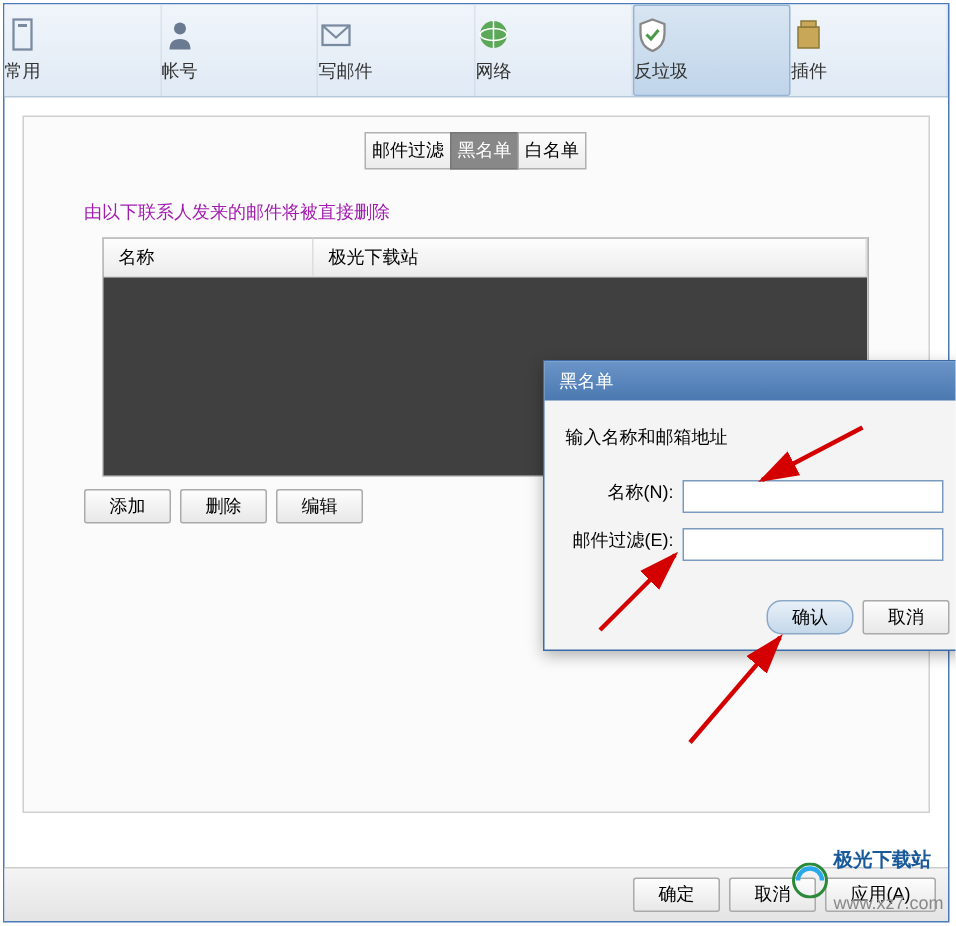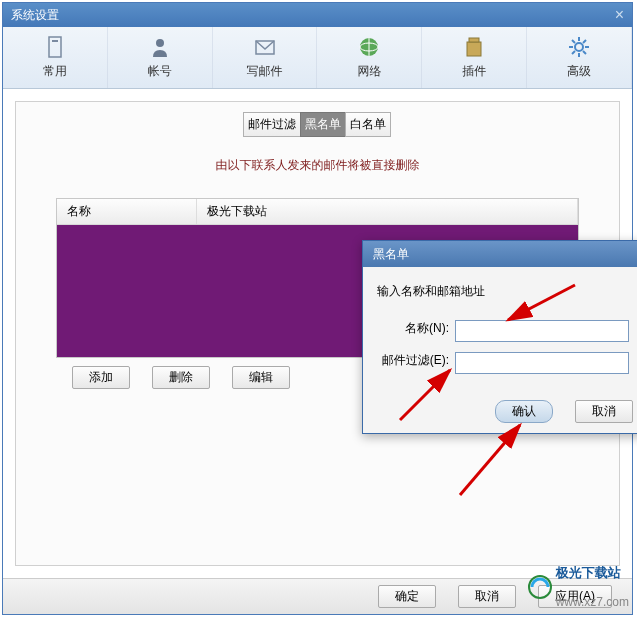--- a/index.html
+++ b/index.html
@@ -3,44 +3,44 @@
 <meta charset="utf-8">
 <style>
 * { margin: 0; padding: 0; box-sizing: border-box; font-family: "Microsoft YaHei", Arial, sans-serif; font-size: 12px; }
 body { background: #fff; width: 637px; height: 617px; position: relative; overflow: hidden; }
 
 .main-window { position: absolute; top: 2px; left: 2px; width: 631px; height: 613px; border: 1px solid #4a7ab8; background: #fff; }
 .title-bar { height: 24px; background: linear-gradient(to bottom, #5a8fc8, #4478b8); display: flex; align-items: center; justify-content: space-between; padding: 0 8px; color: #fff; }
 .title-bar .close-btn { color: #cde; font-size: 16px; cursor: pointer; }
 
 .toolbar { height: 62px; background: linear-gradient(to bottom, #f0f5fa, #e0eaf5); border-bottom: 1px solid #b8c8d8; display: flex; }
-.toolbar-item { flex: 1; display: flex; flex-direction: column; align-items: center; justify-content: center; cursor: pointer; border-right: 1px solid rgba(200,210,225,0.5); }
+.toolbar-item { flex: 1; display: flex; flex-direction: column; align-items: flex-start; justify-content: center; cursor: pointer; border-right: 1px solid rgba(200,210,225,0.5); }
 .toolbar-item.active { background: linear-gradient(to bottom, #d8e5f2, #c0d5ea); border: 1px solid #95b5d5; border-radius: 2px; }
 .toolbar-item .icon { width: 24px; height: 24px; margin-bottom: 4px; display: flex; align-items: center; justify-content: center; }
 .toolbar-item .label { color: #333; }
 
 .content-area { padding: 12px; height: calc(100% - 24px - 62px - 36px); }
 .inner-panel { border: 1px solid #d0d0d0; background: #fbfbfb; height: 100%; padding: 10px 40px; position: relative; }
 
 .sub-tabs { display: flex; justify-content: center; margin-bottom: 20px; }
 .sub-tab { padding: 3px 4px; border: 1px solid #b0b0b0; background: linear-gradient(to bottom, #fdfdfd, #ececec); cursor: pointer; margin-left: -1px; }
 .sub-tab.active { background: #888; color: #fff; border-color: #777; }
 
-.instruction { margin-bottom: 24px; color: #7f1d1d; text-align: center; }
+.instruction { margin-bottom: 8px; color: #a21caf; }
 
-.list-box { border: 1px solid #c8c8c8; background: #701a75; height: 160px; }
+.list-box { border: 1px solid #c8c8c8; background: #404040; height: 160px; margin-left: 12px; }
 .list-header { display: flex; background: linear-gradient(to bottom, #fdfdfd, #ececec); border-bottom: 1px solid #d8d8d8; }
 .list-header .col { padding: 4px 10px; border-right: 1px solid #ddd; }
 .col-name { width: 140px; }
 .col-email { flex: 1; }
 
 .action-buttons { margin-top: 8px; display: flex; gap: 6px; }
-.btn { padding: 2px 16px; border: 1px solid #aaa; background: linear-gradient(to bottom, #fdfdfd, #e8e8e8); cursor: pointer; border-radius: 2px; margin-left: 16px; }
+.btn { padding: 2px 16px; border: 1px solid #aaa; background: linear-gradient(to bottom, #fdfdfd, #e8e8e8); cursor: pointer; border-radius: 2px; }
 
-.bottom-bar { position: absolute; bottom: 0; left: 0; right: 0; height: 36px; background: linear-gradient(to bottom, #f4f4f4, #e4e4e4); border-top: 1px solid #ccc; display: flex; justify-content: flex-end; align-items: center; padding: 0 20px; gap: 6px; }
+.bottom-bar { position: absolute; bottom: 0; left: 0; right: 0; height: 36px; background: linear-gradient(to bottom, #f4f4f4, #e4e4e4); border-top: 1px solid #ccc; display: flex; justify-content: flex-end; align-items: center; padding: 0 8px; gap: 6px; }
 
 .dialog { position: absolute; top: 240px; left: 362px; width: 282px; border: 1px solid #3a6aa8; background: #f4f4f4; box-shadow: 0 3px 10px rgba(0,0,0,0.3); }
 .dialog-title { height: 26px; background: linear-gradient(to bottom, #6a95c8, #4a78b0); color: #fff; display: flex; align-items: center; padding: 0 10px; }
 .dialog-body { padding: 16px 14px 10px 14px; }
 .dialog-instruction { margin-bottom: 20px; }
 .form-row { display: flex; align-items: flex-start; margin-bottom: 10px; }
 .form-label { width: 78px; text-align: right; padding-right: 6px; }
 .form-input { flex: 1; height: 22px; border: 1px solid #7a9ac0; padding: 0 4px; background: #fff; }
 .dialog-footer { display: flex; justify-content: flex-end; gap: 6px; padding: 6px 10px 10px; }
 .btn.primary { background: linear-gradient(to bottom, #e8f0f8, #c5d8ea); border-color: #8aa8c8; border-radius: 10px; }
@@ -50,24 +50,20 @@
 .watermark { position: absolute; bottom: 8px; right: 8px; display: flex; align-items: center; gap: 4px; }
 .watermark-logo { width: 24px; height: 24px; }
 .watermark-text { display: flex; flex-direction: column; line-height: 1.1; gap: 16px; }
 .watermark-text .main { color: #1a5a9a; font-size: 13px; font-weight: bold; }
 .watermark-text .url { color: #888; font-size: 12px; }
 </style>
 </head>
 <body>
 
 <div class="main-window">
-  <div class="title-bar">
-    <span>系统设置</span>
-    <span class="close-btn">×</span>
-  </div>
 
   <div class="toolbar">
     <div class="toolbar-item">
       <span class="icon">
         <svg width="20" height="24" viewBox="0 0 20 24">
             <rect x="4" y="2" width="12" height="20" fill="none" stroke="#7a8aa0" stroke-width="1.5"></rect>
             <rect x="7" y="5" width="6" height="2" fill="#7a8aa0"></rect>
           </svg>
       </span>
       <span class="label">常用</span>
@@ -93,46 +89,37 @@
     <div class="toolbar-item">
       <span class="icon">
         <svg width="22" height="22" viewBox="0 0 22 22">
             <circle cx="11" cy="11" r="9" fill="#5aa858"></circle>
             <ellipse cx="11" cy="11" rx="9" ry="4" fill="none" stroke="#fff" stroke-width="1"></ellipse>
             <line x1="11" y1="2" x2="11" y2="20" stroke="#fff" stroke-width="1"></line>
           </svg>
       </span>
       <span class="label">网络</span>
     </div>
+    <div class="toolbar-item active">
+      <span class="icon">
+        <svg width="22" height="24" viewBox="0 0 22 24">
+            <path d="M11 2 L19 5 L19 11 Q19 20 11 23 Q3 20 3 11 L3 5 Z" fill="#fff" stroke="#888" stroke-width="1.5"></path>
+            <path d="M7 12 L10 15 L15 9" fill="none" stroke="#4a9848" stroke-width="2"></path>
+          </svg>
+      </span>
+      <span class="label">反垃圾</span>
+    </div>
     <div class="toolbar-item">
       <span class="icon">
         <svg width="20" height="22" viewBox="0 0 20 22">
             <rect x="3" y="6" width="14" height="14" fill="#c8a858" stroke="#8a7838" stroke-width="1"></rect>
             <rect x="5" y="2" width="10" height="4" fill="#c8a858" stroke="#8a7838" stroke-width="1"></rect>
           </svg>
       </span>
       <span class="label">插件</span>
-    </div>
-    <div class="toolbar-item">
-      <span class="icon">
-        <svg width="22" height="22" viewBox="0 0 22 22">
-            <circle cx="11" cy="11" r="4" fill="none" stroke="#4a88c8" stroke-width="2"></circle>
-            <g stroke="#4a88c8" stroke-width="2">
-              <line x1="11" y1="1" x2="11" y2="5"></line>
-              <line x1="11" y1="17" x2="11" y2="21"></line>
-              <line x1="1" y1="11" x2="5" y2="11"></line>
-              <line x1="17" y1="11" x2="21" y2="11"></line>
-              <line x1="4" y1="4" x2="7" y2="7"></line>
-              <line x1="15" y1="15" x2="18" y2="18"></line>
-              <line x1="18" y1="4" x2="15" y2="7"></line>
-              <line x1="7" y1="15" x2="4" y2="18"></line>
-            </g>
-          </svg>
-      </span>
-      <span class="label">高级</span>
     </div>
   </div>
 
   <div class="content-area">
     <div class="inner-panel">
       <div class="sub-tabs">
         <div class="sub-tab">邮件过滤</div>
         <div class="sub-tab active">黑名单</div>
         <div class="sub-tab">白名单</div>
       </div>

